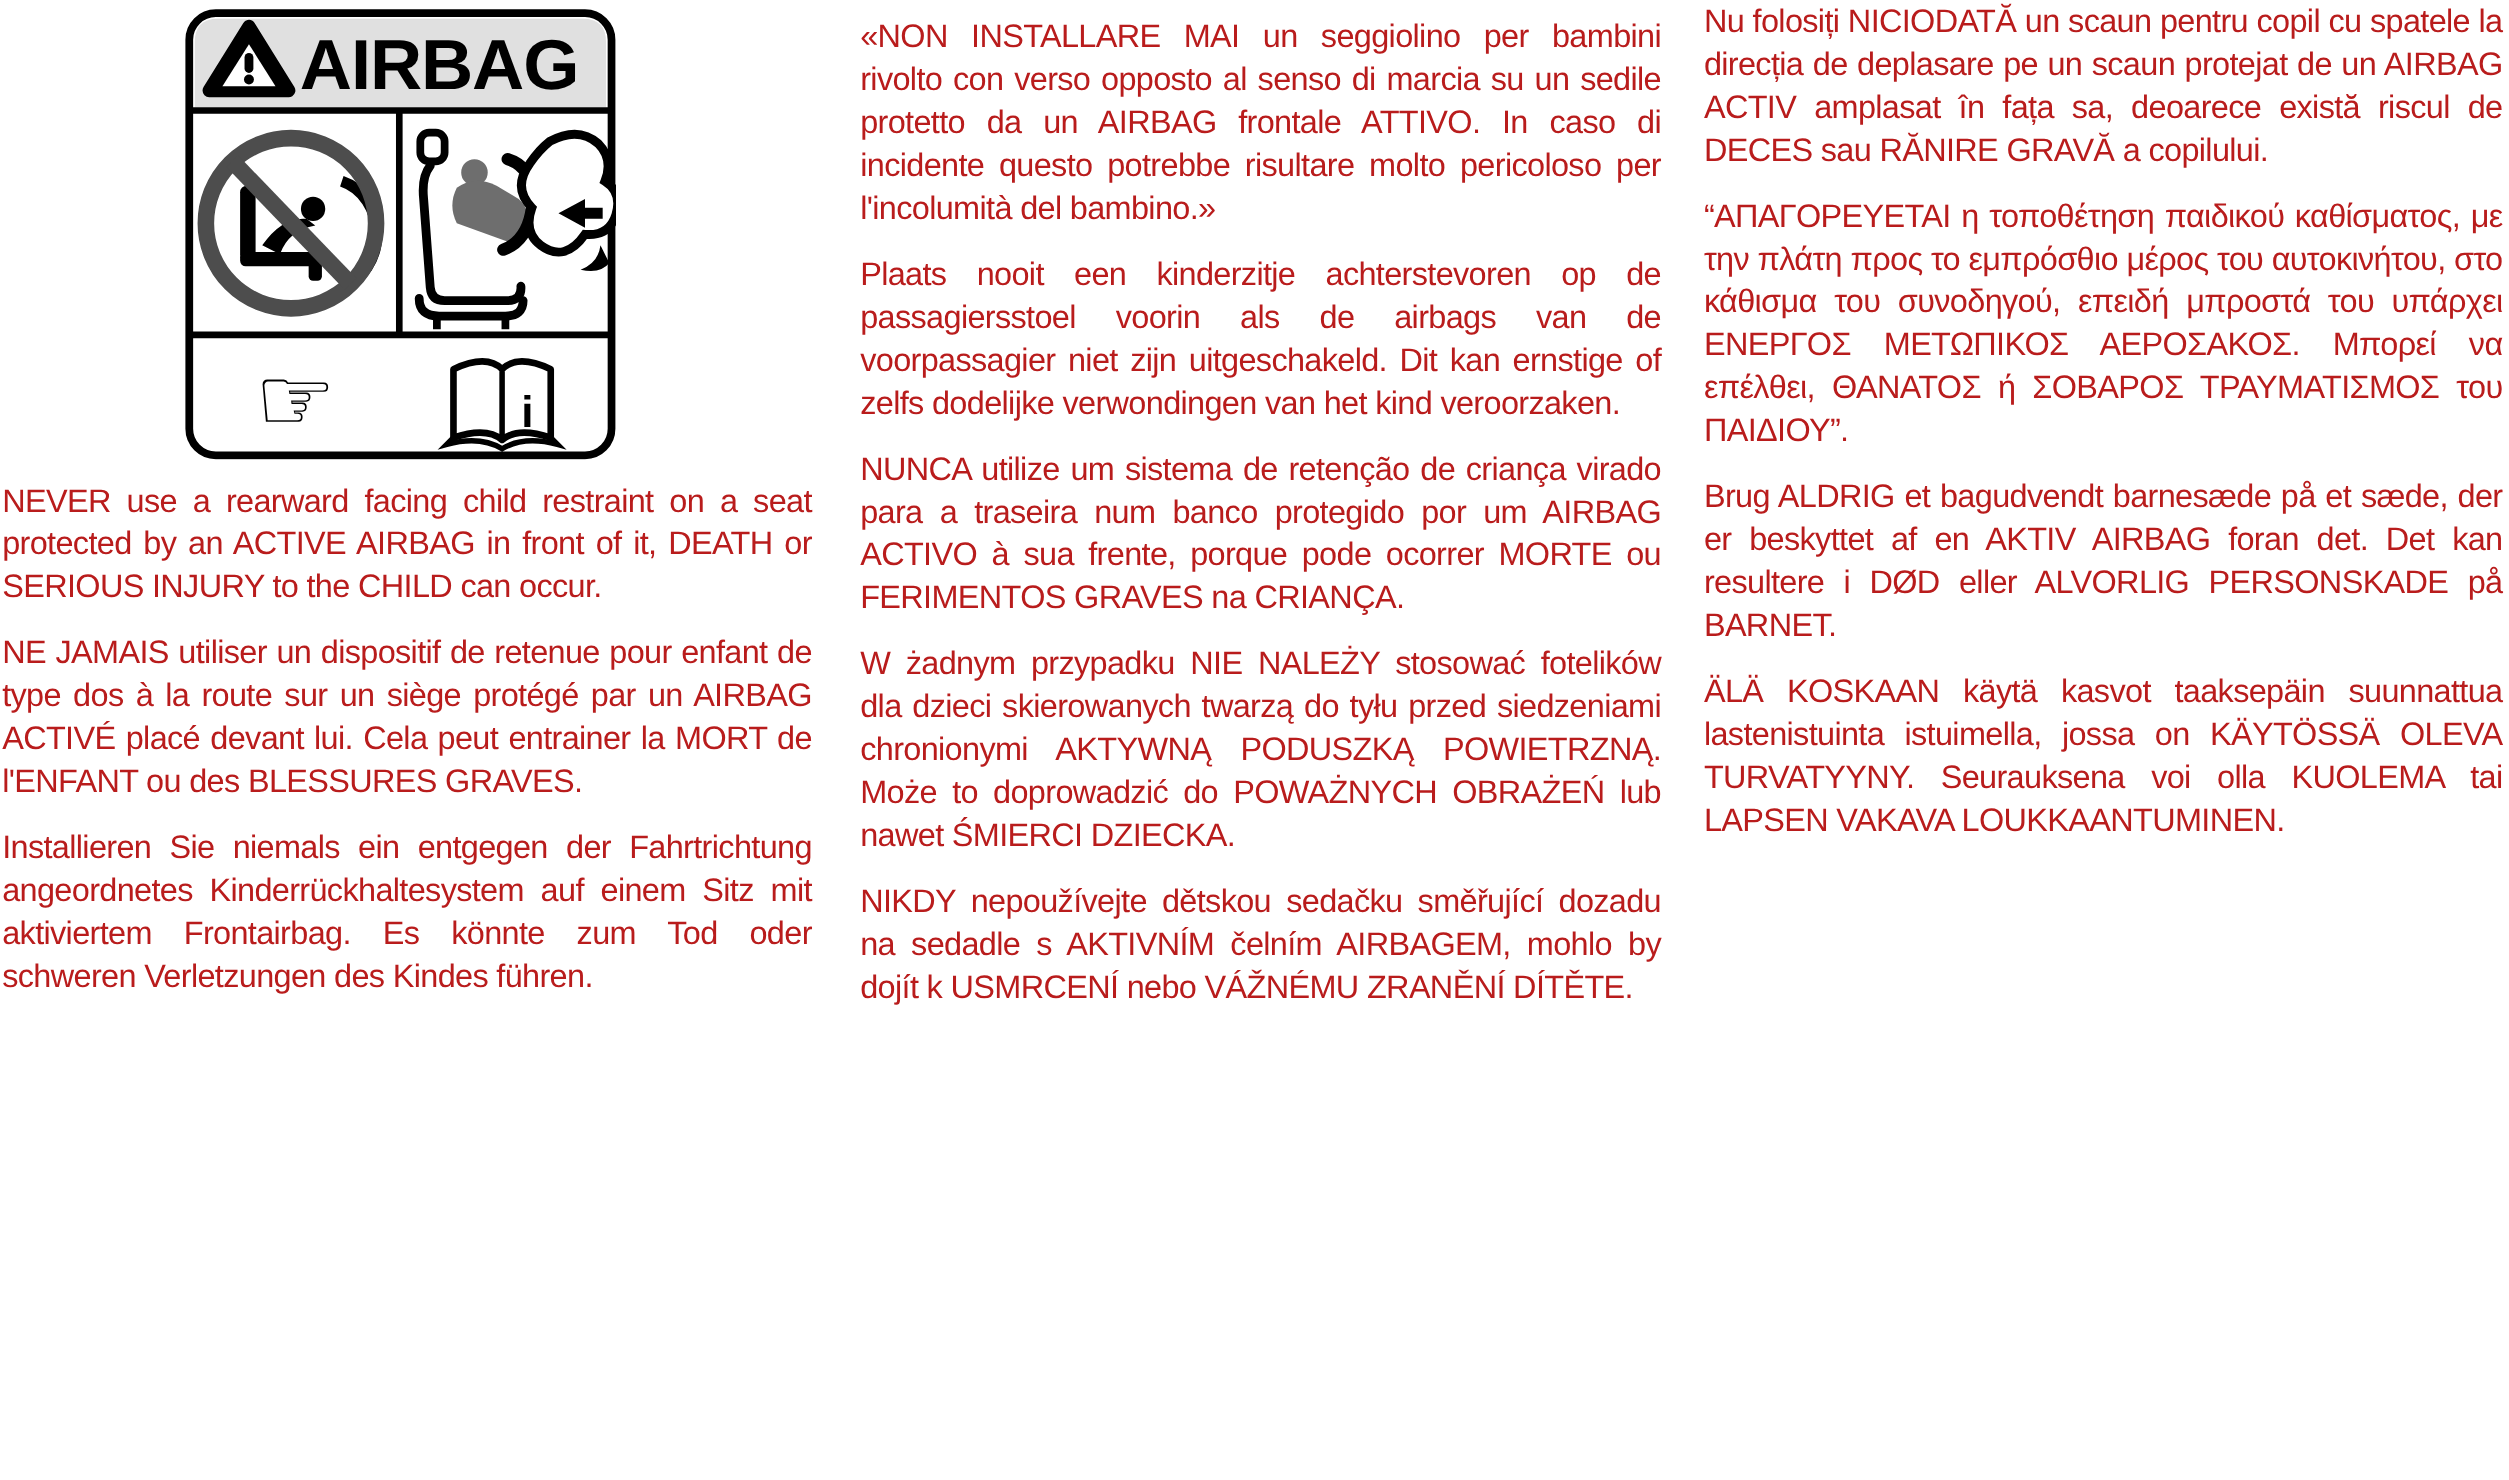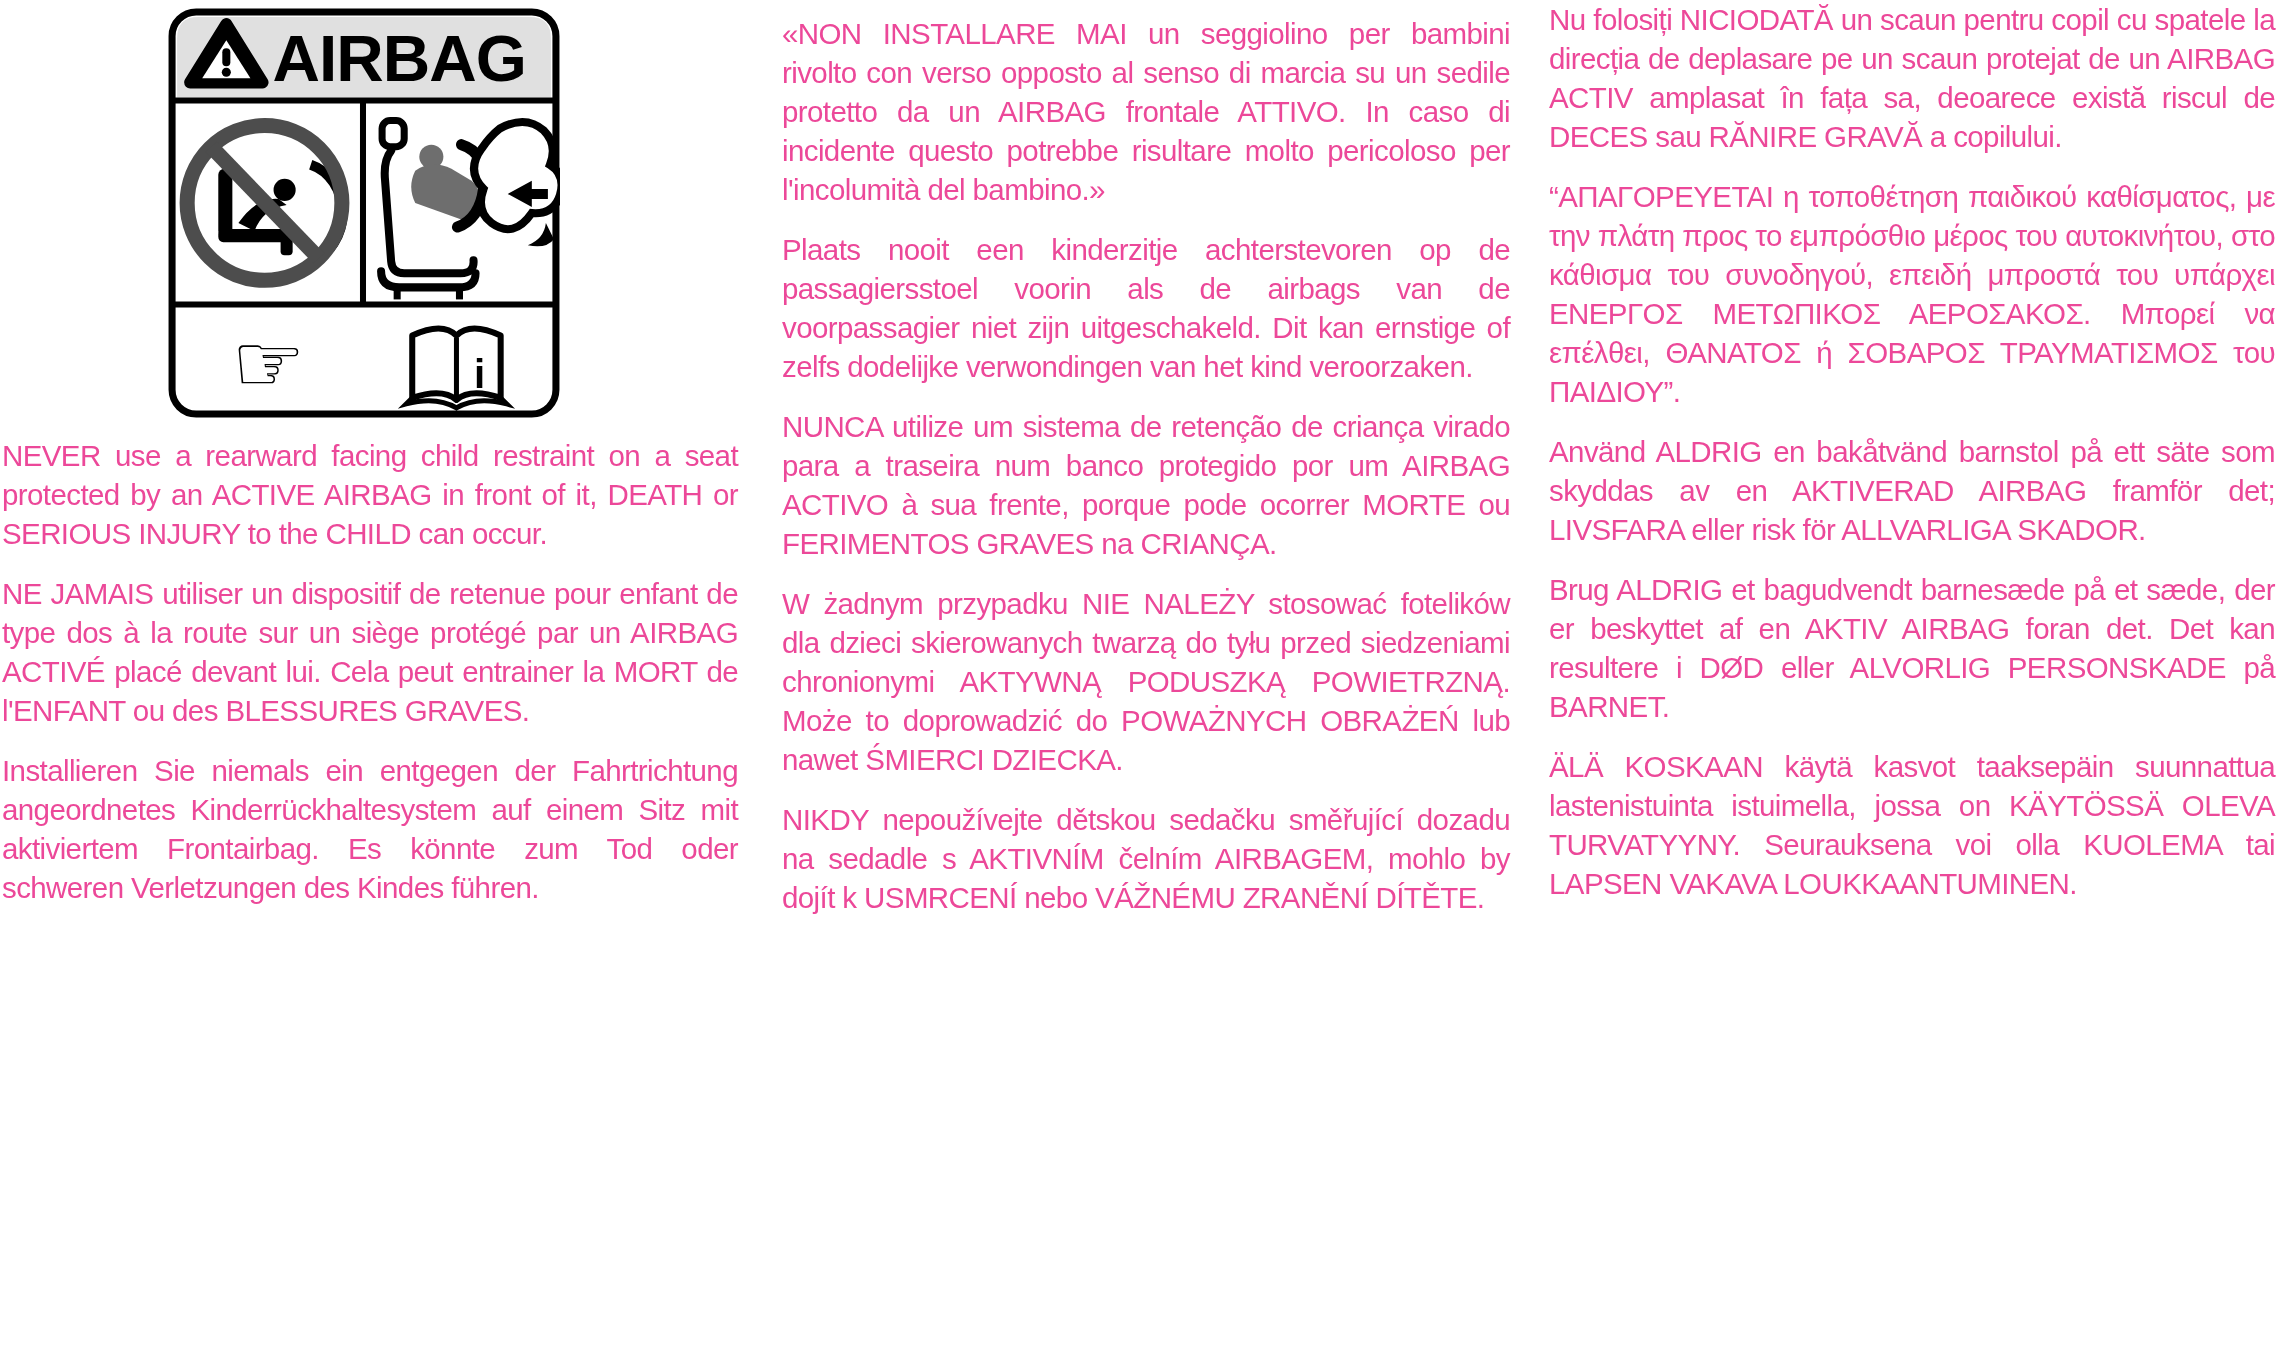--- a/index.html
+++ b/index.html
@@ -14,21 +14,21 @@
     background: #fff;
     overflow: hidden;
   }
   .col { position: absolute; top: 0; }
   .col p {
     margin: 0 0 21px 0;
     font-size: 29.5px;
     line-height: 39px;
     letter-spacing: -0.6px;
     text-align: justify;
-    color: #ec4899;
+    color: #b91c1c;
   }
   .col1 { left: 2px;    width: 736px; }
   .col2 { left: 782px;  width: 728px; padding-top: 14px; }
   .col3 { left: 1549px; width: 726px; }
   .label-wrap {
     width: 392px;
     margin: 8px 0 18px 166px;
   }
   .label-wrap svg { display: block; }
 </style>
@@ -117,18 +117,17 @@
     <p lang="it">«NON INSTALLARE MAI un seggiolino per bambini rivolto con verso opposto al senso di marcia su un sedile protetto da un AIRBAG frontale ATTIVO. In caso di incidente questo potrebbe risultare molto pericoloso per l'incolumità del bambino.»</p>
     <p lang="nl">Plaats nooit een kinderzitje achterstevoren op de passagiersstoel voorin als de airbags van de voorpassagier niet zijn uitgeschakeld. Dit kan ernstige of zelfs dodelijke verwondingen van het kind veroorzaken.</p>
     <p lang="pt">NUNCA utilize um sistema de retenção de criança virado para a traseira num banco protegido por um AIRBAG ACTIVO à sua frente, porque pode ocorrer MORTE ou FERIMENTOS GRAVES na CRIANÇA.</p>
     <p lang="pl">W żadnym przypadku NIE NALEŻY stosować fotelików dla dzieci skierowanych twarzą do tyłu przed siedzeniami chronionymi AKTYWNĄ PODUSZKĄ POWIETRZNĄ. Może to doprowadzić do POWAŻNYCH OBRAŻEŃ lub nawet ŚMIERCI DZIECKA.</p>
     <p lang="cs">NIKDY nepoužívejte dětskou sedačku směřující dozadu na sedadle s AKTIVNÍM čelním AIRBAGEM, mohlo by dojít k USMRCENÍ nebo VÁŽNÉMU ZRANĚNÍ DÍTĚTE.</p>
   </div>
 
   <div class="col col3">
     <p lang="ro">Nu folosiți NICIODATĂ un scaun pentru copil cu spatele la direcția de deplasare pe un scaun protejat de un AIRBAG ACTIV amplasat în fața sa, deoarece există riscul de DECES sau RĂNIRE GRAVĂ a copilului.</p>
     <p lang="el">“ΑΠΑΓΟΡΕΥΕΤΑΙ η τοποθέτηση παιδικού καθίσματος, με την πλάτη προς το εμπρόσθιο μέρος του αυτοκινήτου, στο κάθισμα του συνοδηγού, επειδή μπροστά του υπάρχει ΕΝΕΡΓΟΣ ΜΕΤΩΠΙΚΟΣ ΑΕΡΟΣΑΚΟΣ. Μπορεί να επέλθει, ΘΑΝΑΤΟΣ ή ΣΟΒΑΡΟΣ ΤΡΑΥΜΑΤΙΣΜΟΣ του ΠΑΙΔΙΟΥ”.</p>
-    <p lang="sv">Använd ALDRIG en bakåtvänd barnstol på ett säte som skyddas av en AKTIVERAD AIRBAG framför det; LIVSFARA eller risk för ALLVARLIGA SKADOR.</p>
     <p lang="da">Brug ALDRIG et bagudvendt barnesæde på et sæde, der er beskyttet af en AKTIV AIRBAG foran det. Det kan resultere i DØD eller ALVORLIG PERSONSKADE på BARNET.</p>
     <p lang="fi">ÄLÄ KOSKAAN käytä kasvot taaksepäin suunnattua lastenistuinta istuimella, jossa on KÄYTÖSSÄ OLEVA TURVATYYNY. Seurauksena voi olla KUOLEMA tai LAPSEN VAKAVA LOUKKAANTUMINEN.</p>
   </div>
 
 </div>
 
 </body></html>

